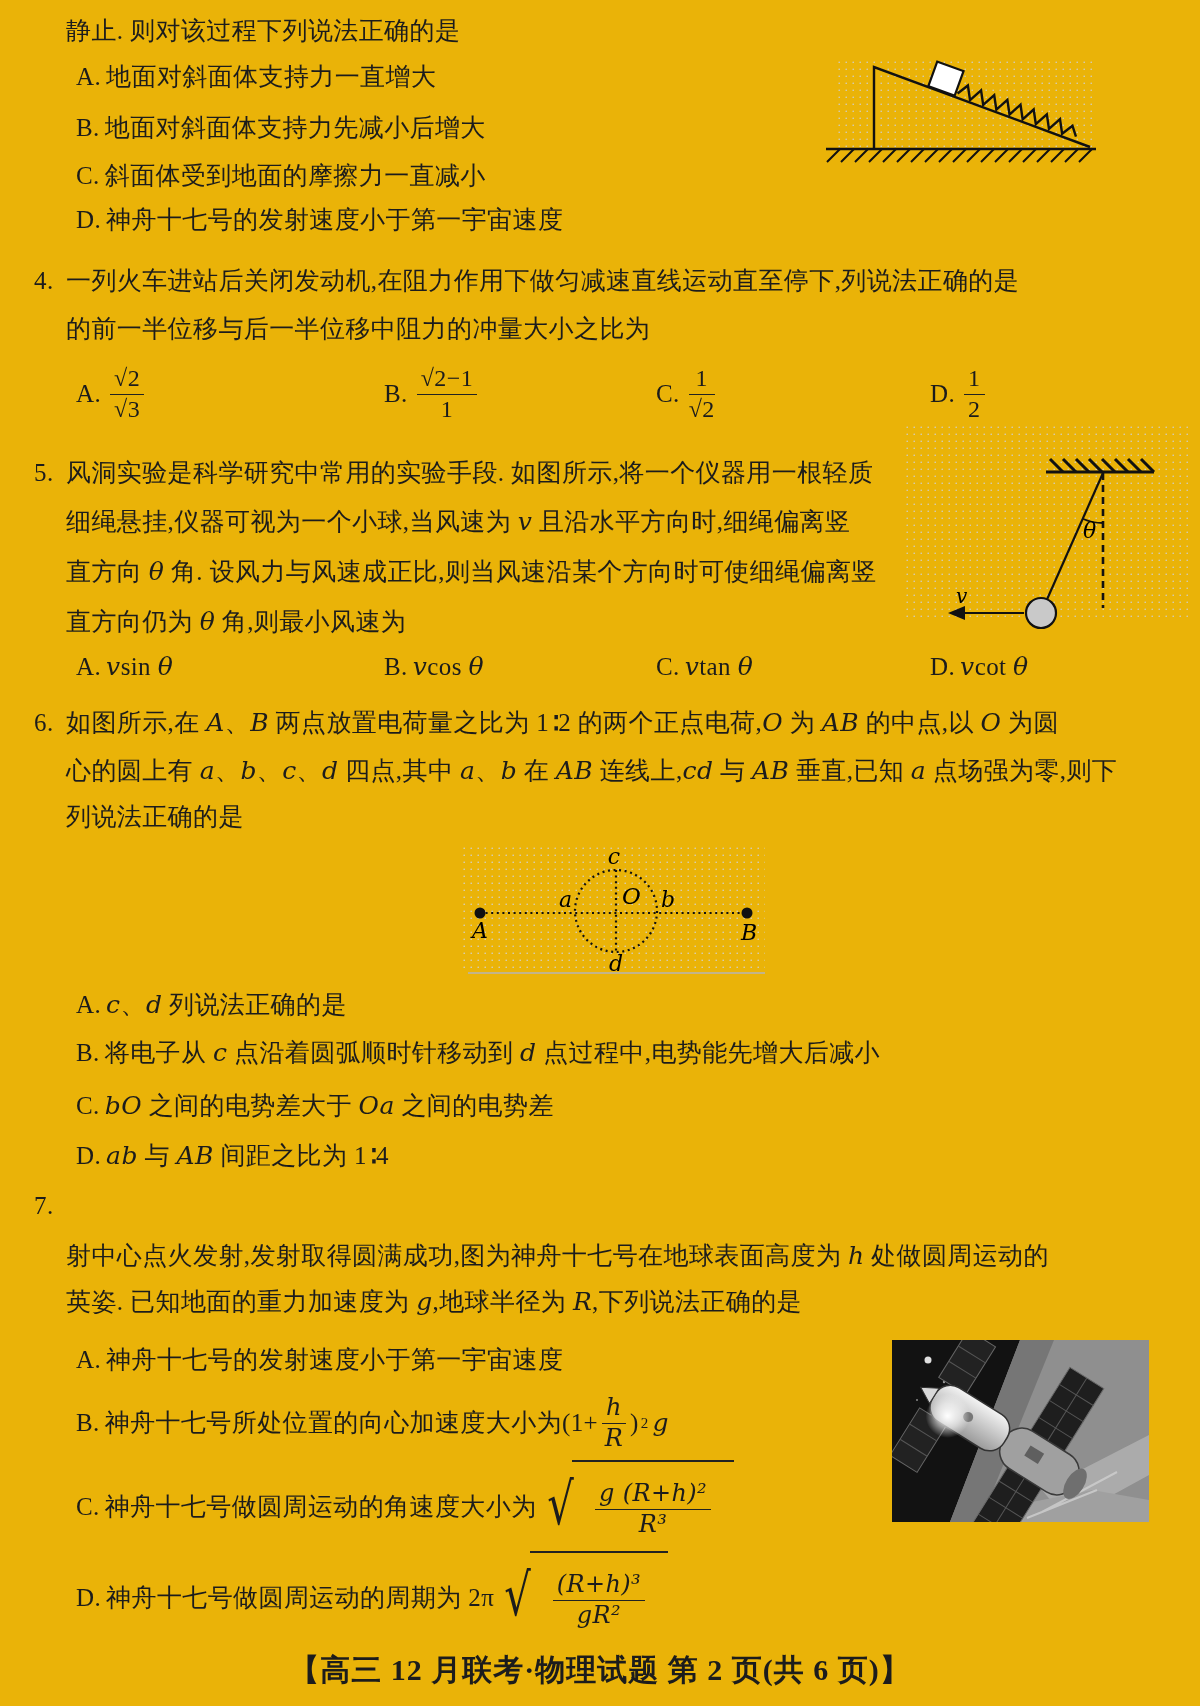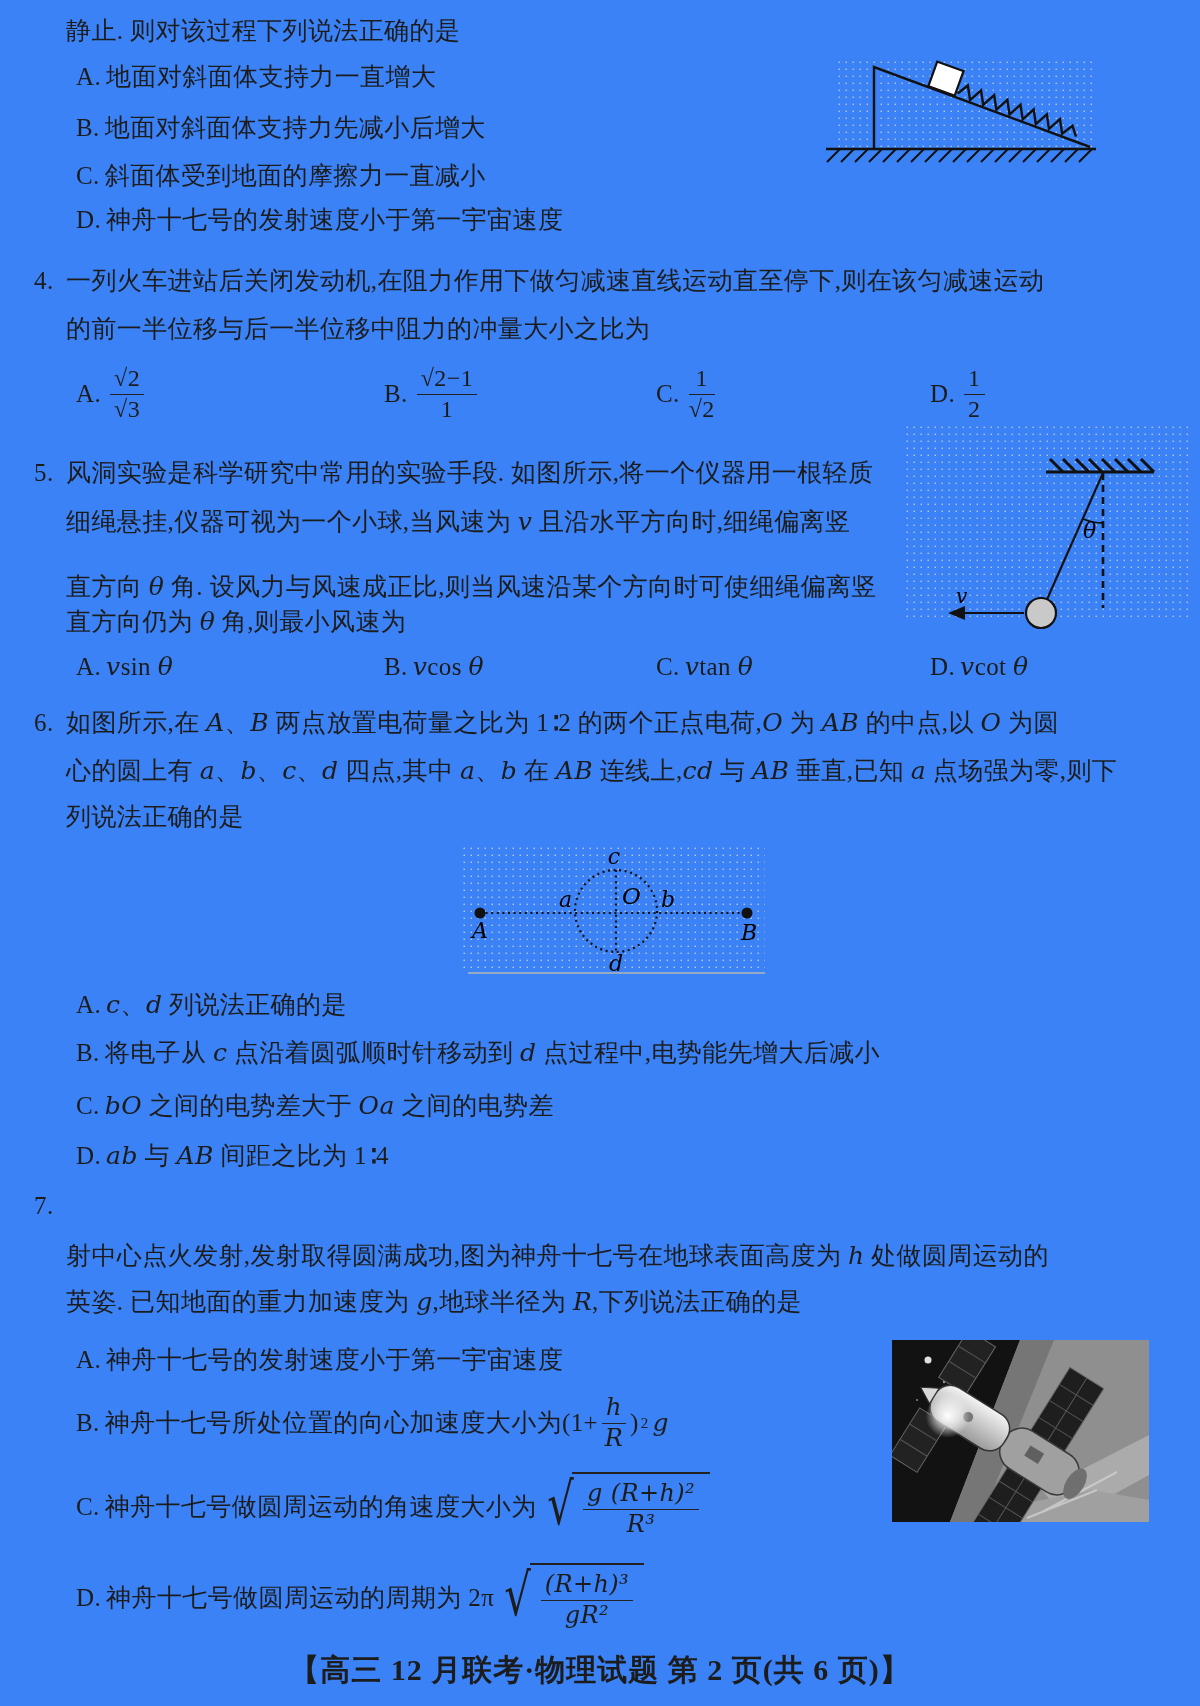--- a/index.html
+++ b/index.html
@@ -1,18 +1,18 @@
 <!DOCTYPE html>
 <html><head>
 <meta charset="utf-8">
 <style>
   html,body { margin:0; padding:0; background:#e8e8e8; }
   .page {
     position:relative; width:1200px; height:1706px; margin:0 auto;
-    background:#3b82f6; overflow:hidden;
+    background:#eab308; overflow:hidden;
     font-family:"Liberation Serif","DejaVu Serif",serif;
     color:#1c1c1c;
   }
   .line {
     position:absolute; font-size:25px; line-height:30px;
     white-space:nowrap; letter-spacing:0.4px;
   }
   .opt {
     position:absolute; font-size:25px; line-height:30px;
     display:flex; align-items:center; white-space:nowrap; letter-spacing:0.4px;
@@ -23,21 +23,21 @@
   .frac { display:inline-block; text-align:center; vertical-align:middle;
           font-size:24px; line-height:1.15; margin:0 4px; }
   .frac .num { display:block; border-bottom:1.7px solid #222; padding:0 4px 1px; }
   .frac .den { display:block; padding-top:1px; }
   sup.exp { font-size:15px; vertical-align:16px; margin-left:2px; font-style:normal; }
   .sqrt { display:inline-flex; align-items:center; margin-left:5px; }
   .rsign { font-family:"DejaVu Sans","Liberation Sans",sans-serif;
            font-size:58px; line-height:1; margin-right:-7px; position:relative; top:-3px;
            transform:scaleX(.72); font-weight:400; }
   .rbody { border-top:2.2px solid #222; padding:2px 7px 0; }
-  .rbody .frac { margin:4px; }
+  .rbody .frac { margin:16px; }
   .footer {
     position:absolute; left:0; width:100%; text-align:center;
     font-size:30px; font-weight:bold; letter-spacing:1px;
   }
   svg text { font-family:"DejaVu Serif","Liberation Serif",serif; }
 </style>
 </head>
 <body>
 
 <div class="page">
@@ -70,21 +70,21 @@
     <path stroke="#111" stroke-width="2" d="M72 109 59 122 M86 109 73 122 M100 109 87 122 M114 109 101 122 M128 109 115 122 M142 109 129 122 M156 109 143 122 M170 109 157 122 M184 109 171 122 M198 109 185 122 M212 109 199 122 M226 109 213 122 M240 109 227 122 M254 109 241 122 M268 109 255 122 M282 109 269 122 M296 109 283 122 M310 109 297 122 M324 109 311 122"></path>
     <line x1="58" y1="109" x2="328" y2="109" stroke="#111" stroke-width="2.6"></line>
     <path d="M106 109 L106 27 L322 107" fill="none" stroke="#111" stroke-width="2.4"></path>
     <g transform="translate(160,47) rotate(20)">
       <rect x="0" y="-27" width="28" height="26" fill="#ffffff" stroke="#111" stroke-width="2.2"></rect>
       <polyline fill="none" stroke="#111" stroke-width="2.4" points="30,-4 37,-15 44,-2 51,-15 58,-2 65,-15 72,-2 79,-15 86,-2 93,-15 100,-2 107,-15 114,-2 121,-15 128,-2 135,-15 142,-2 149,-13 156,-4"></polyline>
     </g>
   </svg>
 
   <div class="line" style="left:34px;top:266px">4.</div>
-  <div class="line" style="left:66px;top:266px">一列火车进站后关闭发动机,在阻力作用下做匀减速直线运动直至停下,则在该匀减速运动</div>
+  <div class="line" style="left:66px;top:266px">一列火车进站后关闭发动机,在阻力作用下做匀减速直线运动直至停下,列说法正确的是</div>
   <div class="line" style="left:66px;top:314px">的前一半位移与后一半位移中阻力的冲量大小之比为</div>
 
   <div class="opt" style="left:76px;top:356px;height:76px">
       <span class="lab">A.</span>
       <span class="frac">
         <span class="num">√2</span>
         <span class="den">√3</span>
       </span>
     </div>
   <div class="opt" style="left:384px;top:356px;height:76px">
@@ -105,21 +105,21 @@
       <span class="lab">D.</span>
       <span class="frac">
         <span class="num">1</span>
         <span class="den">2</span>
       </span>
     </div>
 
   <div class="line" style="left:34px;top:458px">5.</div>
   <div class="line" style="left:66px;top:507px"><span>细绳悬挂,仪器可视为一个小球,当风速为 </span><span class="var">v</span><span> 且沿水平方向时,细绳偏离竖</span></div>
   <div class="line" style="left:66px;top:458px"><span>风洞实验是科学研究中常用的实验手段. 如图所示,将一个仪器用一根轻质</span></div>
-  <div class="line" style="left:66px;top:572px"><span>直方向 </span><span class="var">θ</span><span> 角. 设风力与风速成正比,则当风速沿某个方向时可使细绳偏离竖</span></div>
+  <div class="line" style="left:66px;top:557px"><span>直方向 </span><span class="var">θ</span><span> 角. 设风力与风速成正比,则当风速沿某个方向时可使细绳偏离竖</span></div>
   <div class="line" style="left:66px;top:607px"><span>直方向仍为 </span><span class="var">θ</span><span> 角,则最小风速为</span></div>
 
   <div class="opt" style="left:76px;top:652px">
       <span class="lab">A.</span>
       <span><span class="var">v</span><span>sin </span><span class="var">θ</span></span>
     </div>
   <div class="opt" style="left:384px;top:652px">
       <span class="lab">B.</span>
       <span><span class="var">v</span><span>cos </span><span class="var">θ</span></span>
     </div>

